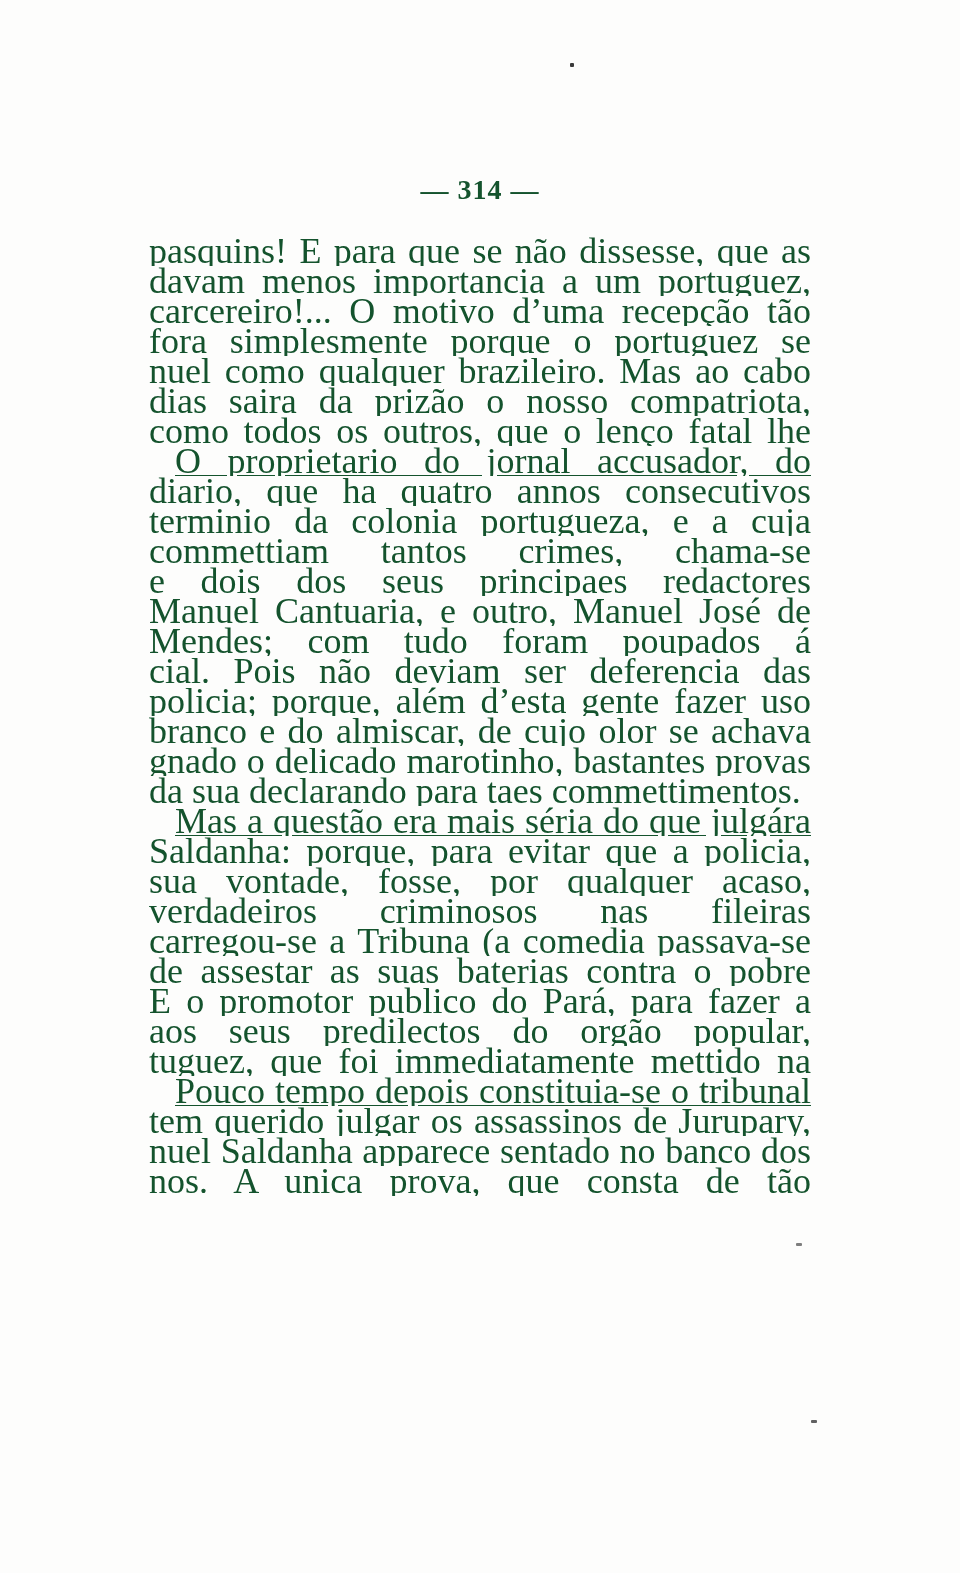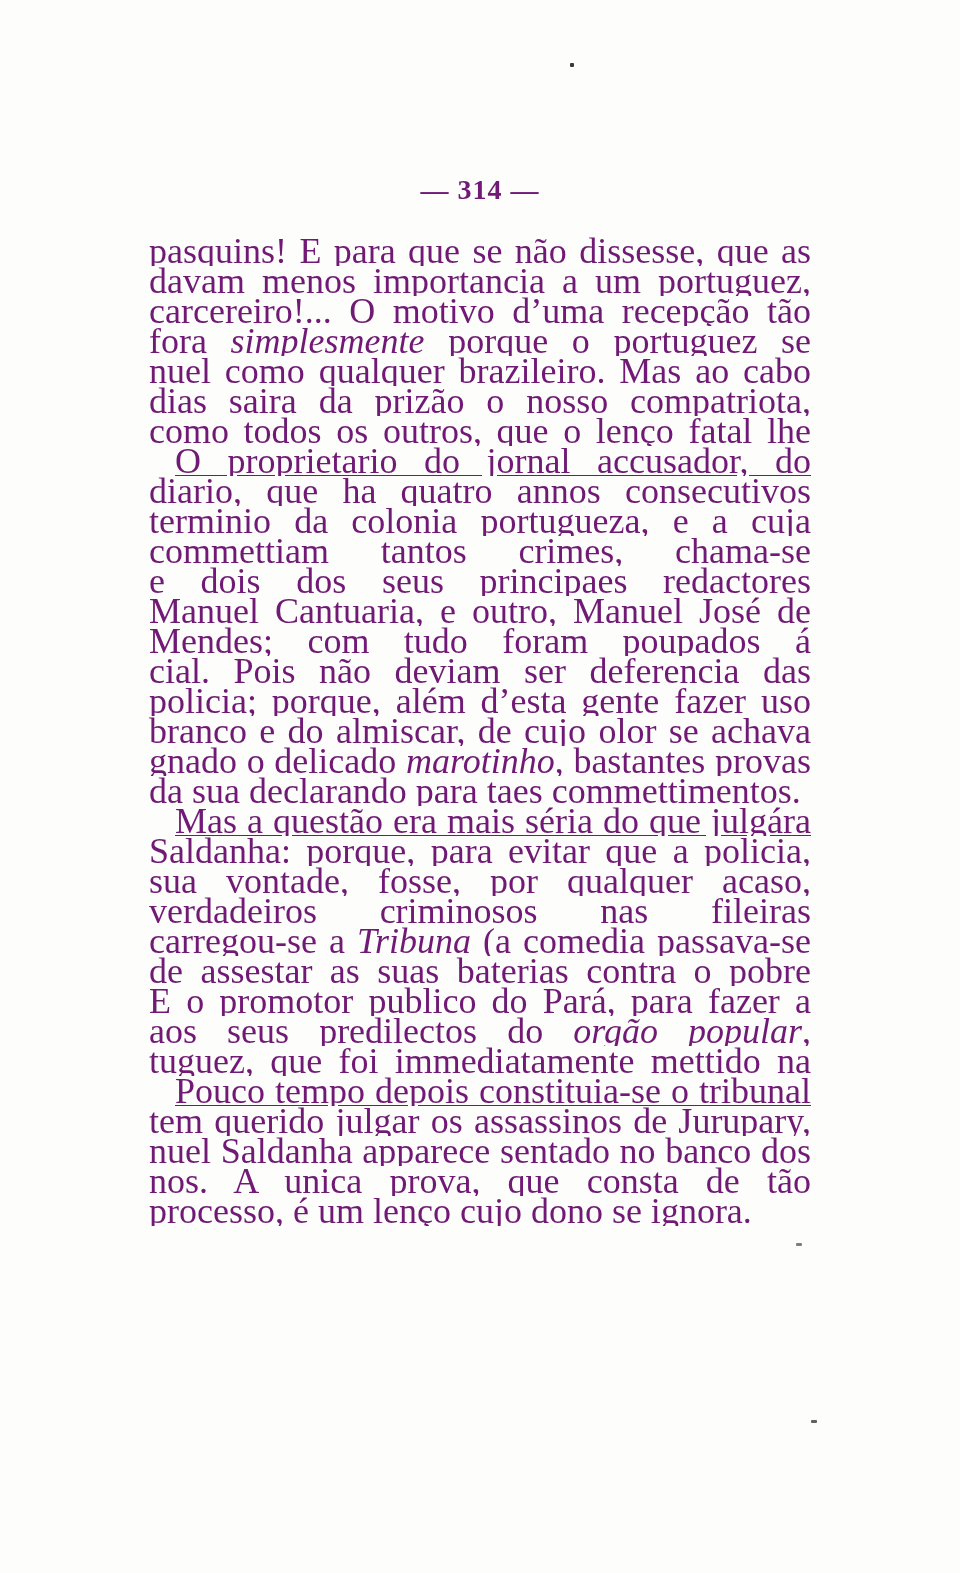--- a/index.html
+++ b/index.html
@@ -7,21 +7,21 @@
     padding: 0;
     background: #ffffff;
   }
   .page {
     position: relative;
     width: 960px;
     height: 1573px;
     background: #fdfdfc;
     overflow: hidden;
     font-family: "Liberation Serif", "DejaVu Serif", serif;
-    color: #701a75;
+    color: #14532d;
   }
   .page-number {
     position: absolute;
     top: 176px;
     left: 149px;
     width: 662px;
     text-align: center;
     font-size: 28px;
     font-weight: bold;
     letter-spacing: 1px;
@@ -46,21 +46,20 @@
     overflow: hidden;
   }
   .line.last {
     text-align-last: left;
   }
   .line.first-indent {
     padding-left: 26px;
     text-decoration: underline;
   }
   .italic {
-    font-style: italic;
   }
   .speck {
     position: absolute;
     background: #3a3a3a;
     border-radius: 1px;
   }
   .speck-top    { left: 570px; top: 63px;  width: 4px; height: 4px; }
   .speck-mid    { left: 796px; top: 1243px; width: 6px; height: 3px; opacity: .65; }
   .speck-bottom { left: 811px; top: 1420px; width: 6px; height: 3px; opacity: .8; }
 </style>
@@ -103,18 +102,17 @@
         <div class="line"><span class="roman">de assestar as suas baterias contra o pobre </span><span class="italic">marinheiro</span><span class="roman">.</span></div>
         <div class="line"><span class="roman">E o promotor publico do Pará, para fazer a vontade</span></div>
         <div class="line"><span class="roman">aos seus predilectos do </span><span class="italic">orgão popular</span><span class="roman">, processou o por-</span></div>
         <div class="line last"><span class="roman">tuguez, que foi immediatamente mettido na cadeia.</span></div>
       </div>
       <div class="paragraph">
         <div class="line first-indent"><span class="roman">Pouco tempo depois constituia-se o tribunal que não</span></div>
         <div class="line"><span class="roman">tem querido julgar os assassinos de Jurupary, e Ma-</span></div>
         <div class="line"><span class="roman">nuel Saldanha apparece sentado no banco dos assassi-</span></div>
         <div class="line"><span class="roman">nos. A unica prova, que consta de tão monstruoso</span></div>
-        <div class="line last"><span class="roman">processo, é um lenço cujo dono se ignora.</span></div>
       </div>
     </div>
   <div class="speck speck-mid"></div>
   <div class="speck speck-bottom"></div>
 </div>
 
 </body></html>

